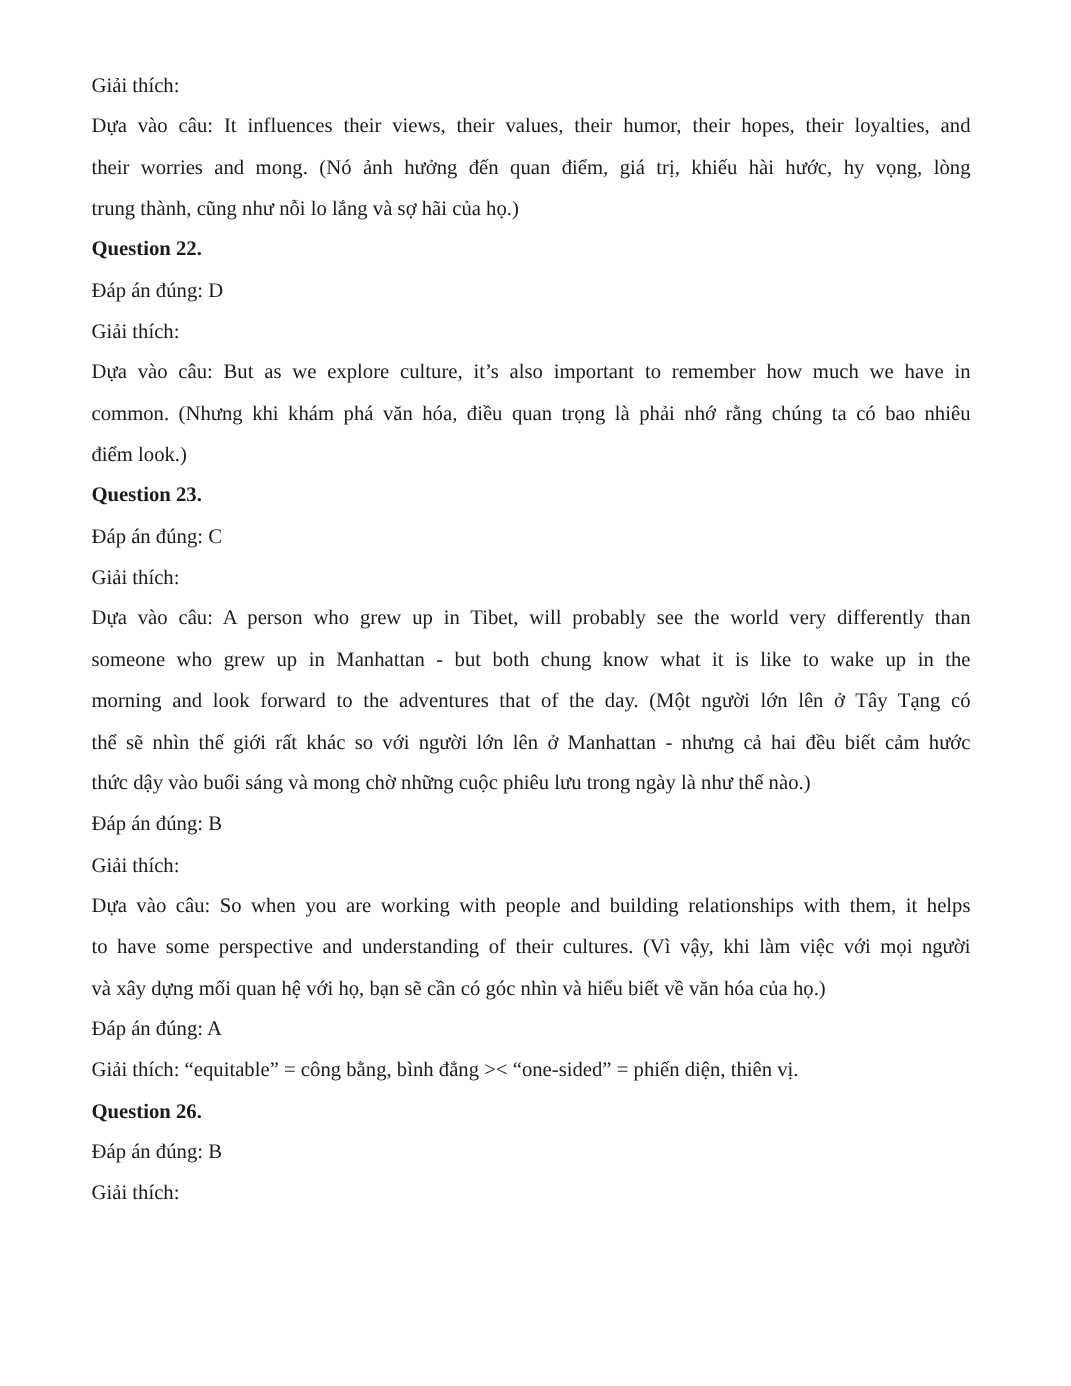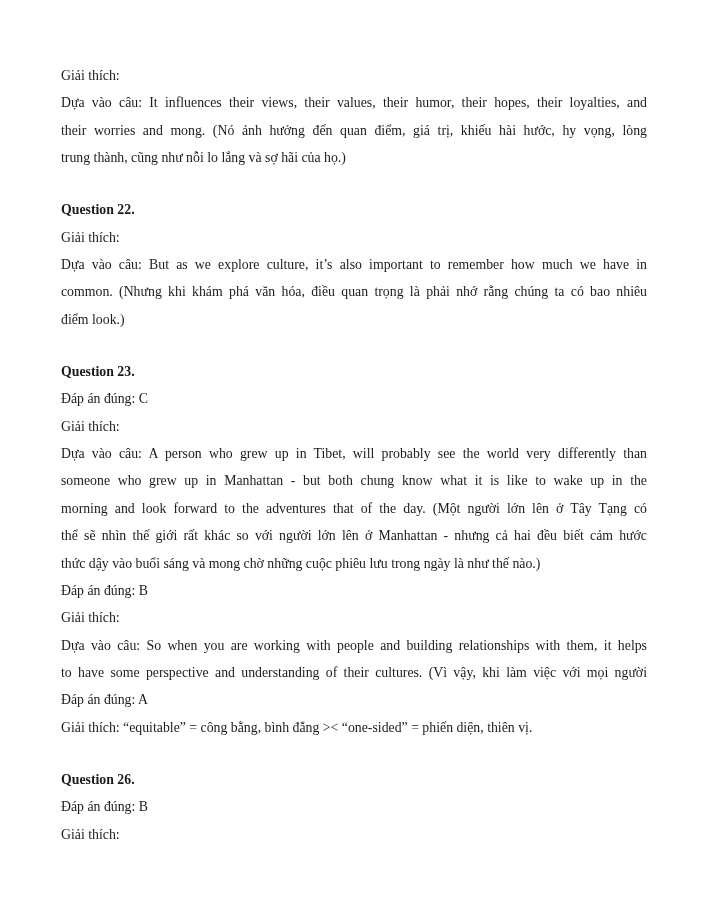--- a/index.html
+++ b/index.html
@@ -4,42 +4,43 @@
 <style>
   html, body { margin: 0; padding: 0; }
   body {
     width: 714px; height: 924px;
     background: #ffffff;
     overflow: hidden;
     position: relative;
   }
   .content {
     position: absolute;
-    left: 61px; top: 62px;
+    left: 61px; top: 43px;
     width: 586px;
     color: #1b1b1b;
     font-family: "Liberation Serif", "DejaVu Serif", serif;
     font-size: 13.8px;
     line-height: 27.35px;
   }
   .line { min-height: 27.35px; }
   .j { text-align: justify; text-align-last: justify; }
-  .q { font-weight: 700; margin-top: 25px; }
+  .q { font-weight: 700; }
 </style>
 </head>
 <body>
 
 <div class="content">
   <div class="line">Giải thích:</div>
 
   <div class="line j">Dựa vào câu: It influences their views, their values, their humor, their hopes, their loyalties, and</div>
   <div class="line j">their worries and mong. (Nó ảnh hưởng đến quan điểm, giá trị, khiếu hài hước, hy vọng, lòng</div>
   <div class="line">trung thành, cũng như nỗi lo lắng và sợ hãi của họ.)</div>
 
   <div class="line q">Question 22.</div>
+  <div class="line">Đáp án đúng: D</div>
   <div class="line">Giải thích:</div>
 
   <div class="line j">Dựa vào câu: But as we explore culture, it’s also important to remember how much we have in</div>
   <div class="line j">common. (Nhưng khi khám phá văn hóa, điều quan trọng là phải nhớ rằng chúng ta có bao nhiêu</div>
   <div class="line">điểm look.)</div>
 
   <div class="line q">Question 23.</div>
   <div class="line">Đáp án đúng: C</div>
   <div class="line">Giải thích:</div>
 
@@ -47,20 +48,21 @@
   <div class="line j">someone who grew up in Manhattan - but both chung know what it is like to wake up in the</div>
   <div class="line j">morning and look forward to the adventures that of the day. (Một người lớn lên ở Tây Tạng có</div>
   <div class="line j">thể sẽ nhìn thế giới rất khác so với người lớn lên ở Manhattan - nhưng cả hai đều biết cảm hước</div>
   <div class="line">thức dậy vào buổi sáng và mong chờ những cuộc phiêu lưu trong ngày là như thế nào.)</div>
 
   <div class="line">Đáp án đúng: B</div>
   <div class="line">Giải thích:</div>
 
   <div class="line j">Dựa vào câu: So when you are working with people and building relationships with them, it helps</div>
   <div class="line j">to have some perspective and understanding of their cultures. (Vì vậy, khi làm việc với mọi người</div>
+  <div class="line">và xây dựng mối quan hệ với họ, bạn sẽ cần có góc nhìn và hiểu biết về văn hóa của họ.)</div>
 
   <div class="line">Đáp án đúng: A</div>
   <div class="line">Giải thích: “equitable” = công bằng, bình đẳng &gt;&lt; “one-sided” = phiến diện, thiên vị.</div>
 
   <div class="line q">Question 26.</div>
   <div class="line">Đáp án đúng: B</div>
   <div class="line">Giải thích:</div>
 </div>
 
 </body></html>

